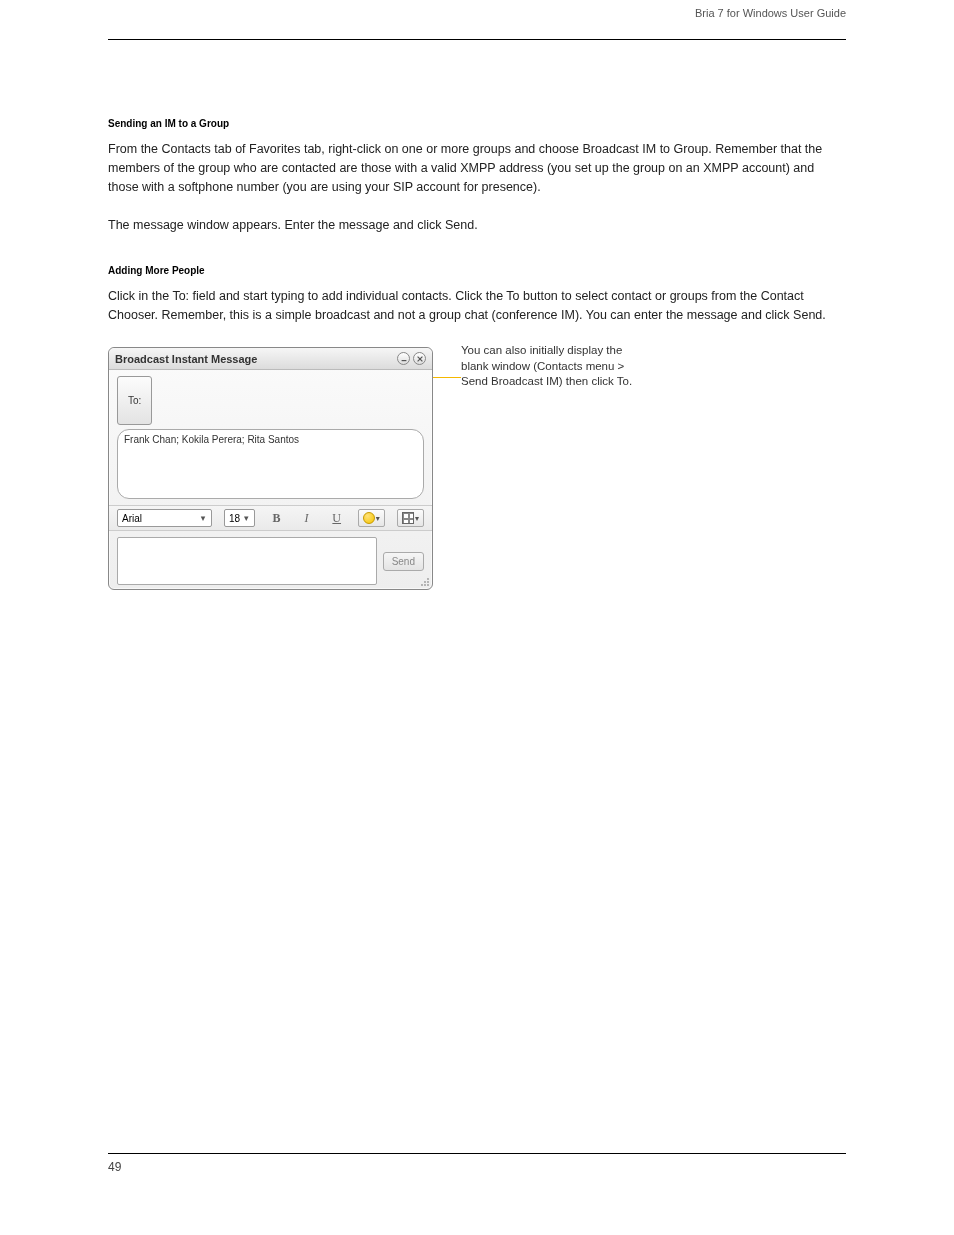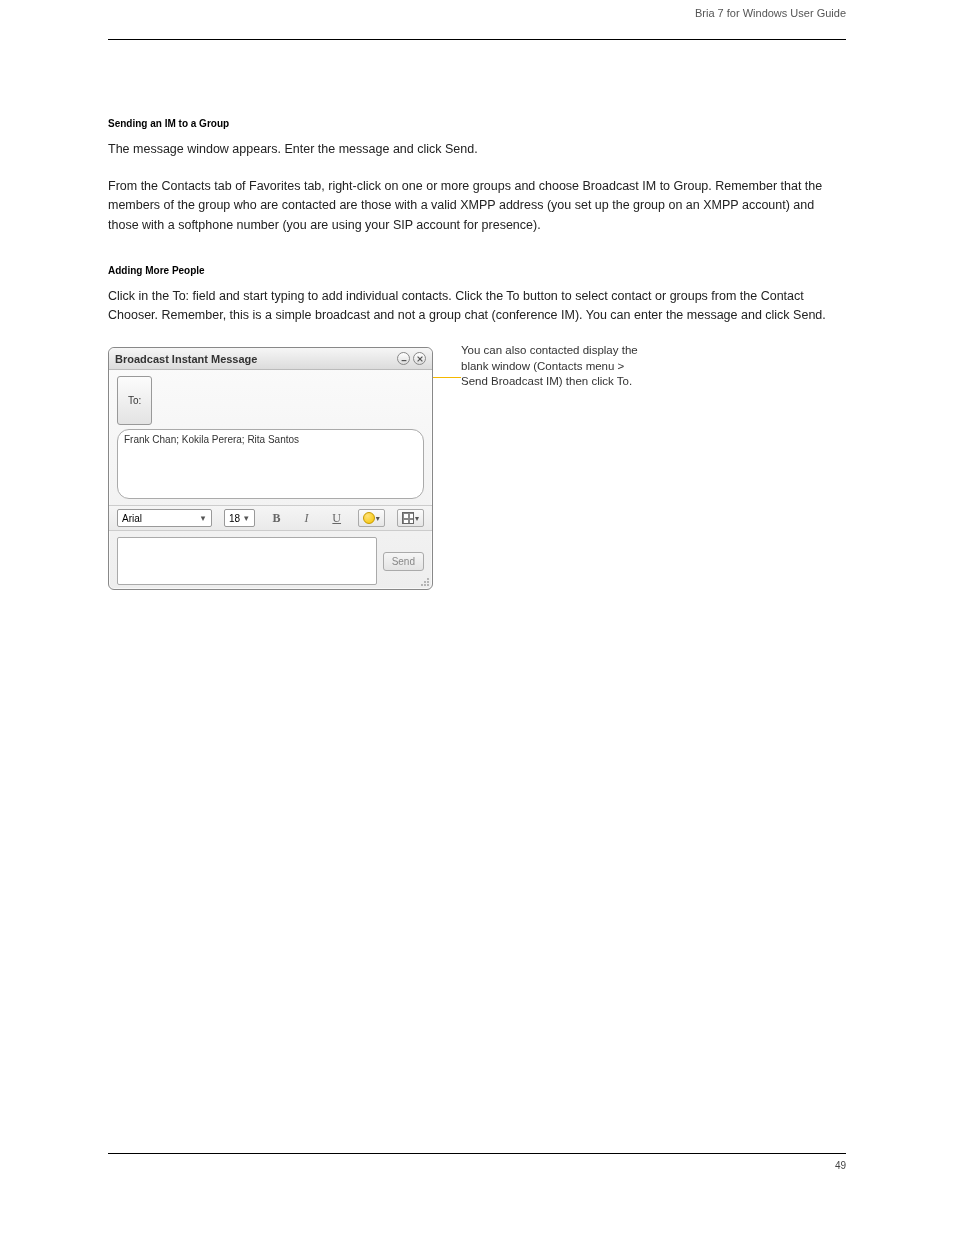--- a/index.html
+++ b/index.html
@@ -208,52 +208,52 @@
   .footer {
     padding: 0 108px;
     width: 954px;
   }
   .footer-rule {
     border: none;
     border-top: 1px solid #000;
     margin: 0 0 6px 0;
   }
   .footer-text {
-    font-size: 10px;
+    font-size: 12px;
     color: #444;
     display: flex;
-    justify-content: flex-end;
+    justify-content: flex-start;
     padding-bottom: 30px;
   }
 </style>
 </head>
 <body>
 
 <div class="page">
   <div class="header-text">
     <span></span>
     <span>Bria 7 for Windows User Guide</span>
   </div>
   <hr class="header-rule">
 
   <div class="content-gap"></div>
 
   <div class="body-text">
     <div class="section-heading">Sending an IM to a Group</div>
+    <p>From the Contacts tab of Favorites tab, right-click on one or more groups and choose Broadcast IM to Group. Remember that the members of the group who are contacted are those with a valid XMPP address (you set up the group on an XMPP account) and those with a softphone number (you are using your SIP account for presence).</p>
     <p>The message window appears. Enter the message and click Send.</p>
-    <p>From the Contacts tab of Favorites tab, right-click on one or more groups and choose Broadcast IM to Group. Remember that the members of the group who are contacted are those with a valid XMPP address (you set up the group on an XMPP account) and those with a softphone number (you are using your SIP account for presence).</p>
 
     <div class="section-heading">Adding More People</div>
     <p>Click in the To: field and start typing to add individual contacts. Click the To button to select contact or groups from the Contact Chooser. Remember, this is a simple broadcast and not a group chat (conference IM). You can enter the message and click Send.</p>
   </div>
 
   <div class="screenshot-wrap">
 
     <div class="callout" style="left:353px; top:0; width:210px;">
-      <div>You can also contacted display the</div>
+      <div>You can also initially display the</div>
       <div>blank window (Contacts menu &gt;</div>
       <div>Send Broadcast IM) then click To.</div>
       <div class="line" style="left:-316px; top:34px; width:316px;"></div>
     </div>
 
     <div class="window">
       <div class="titlebar">
         <span class="title">Broadcast Instant Message</span>
         <span class="tbtn">
           <span>

